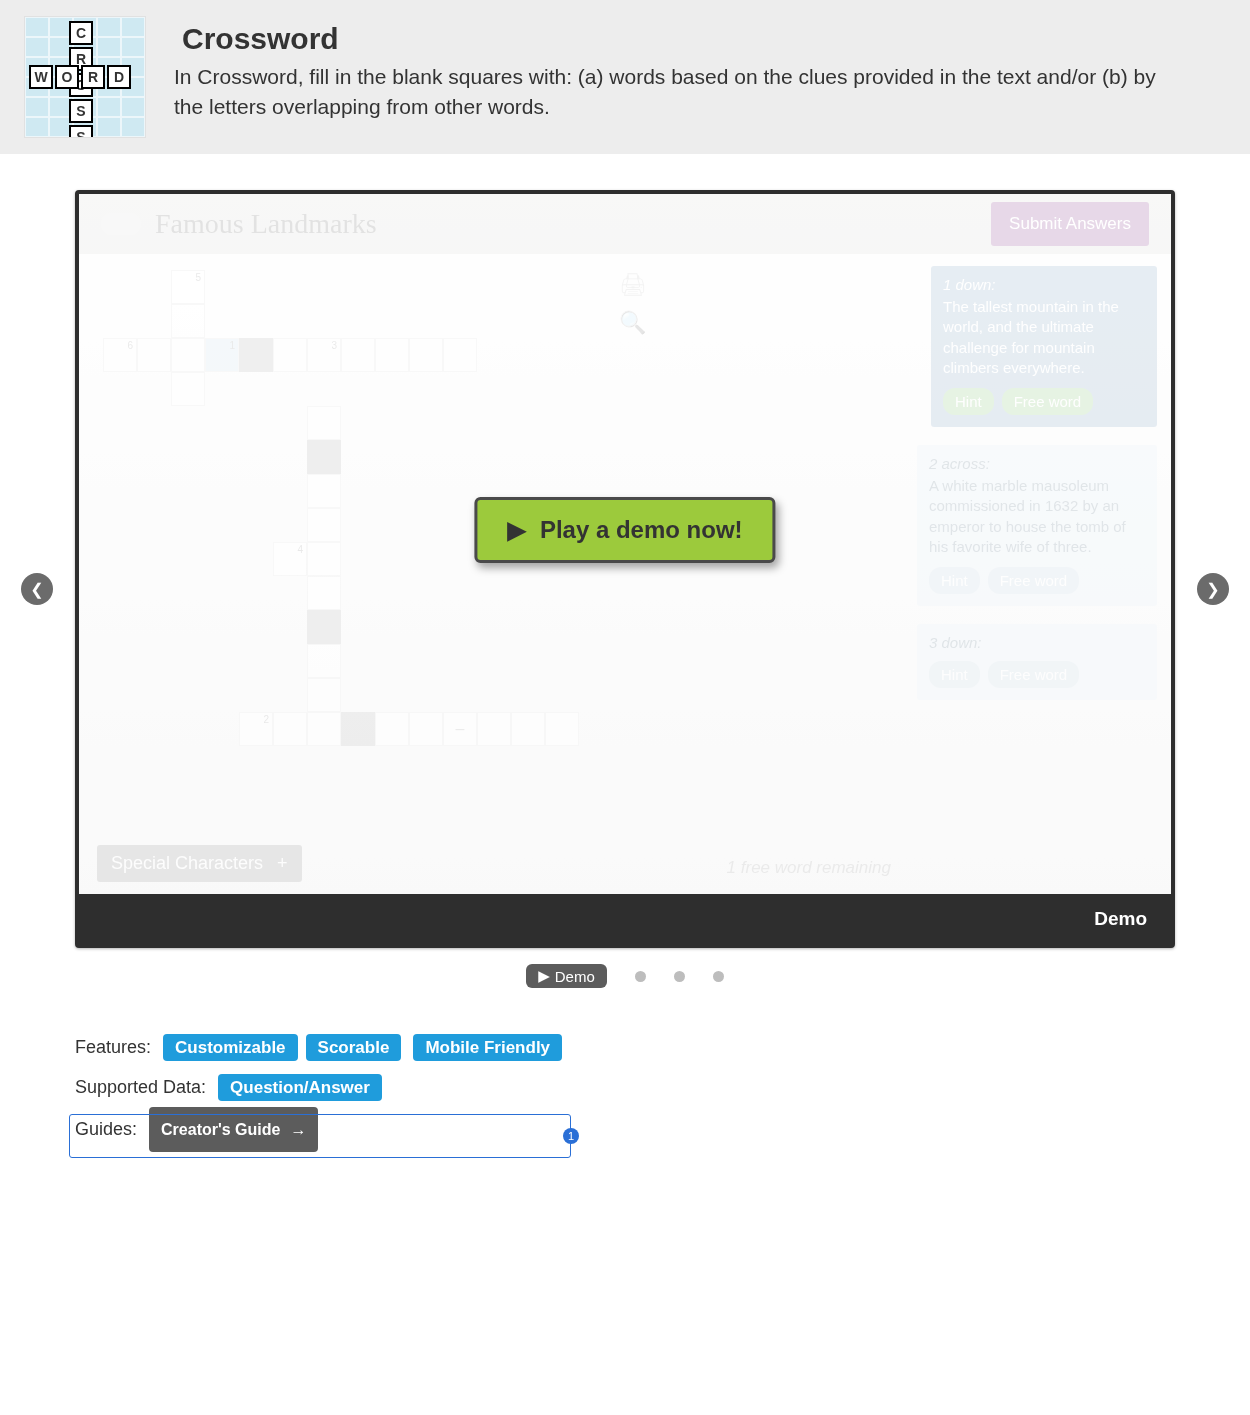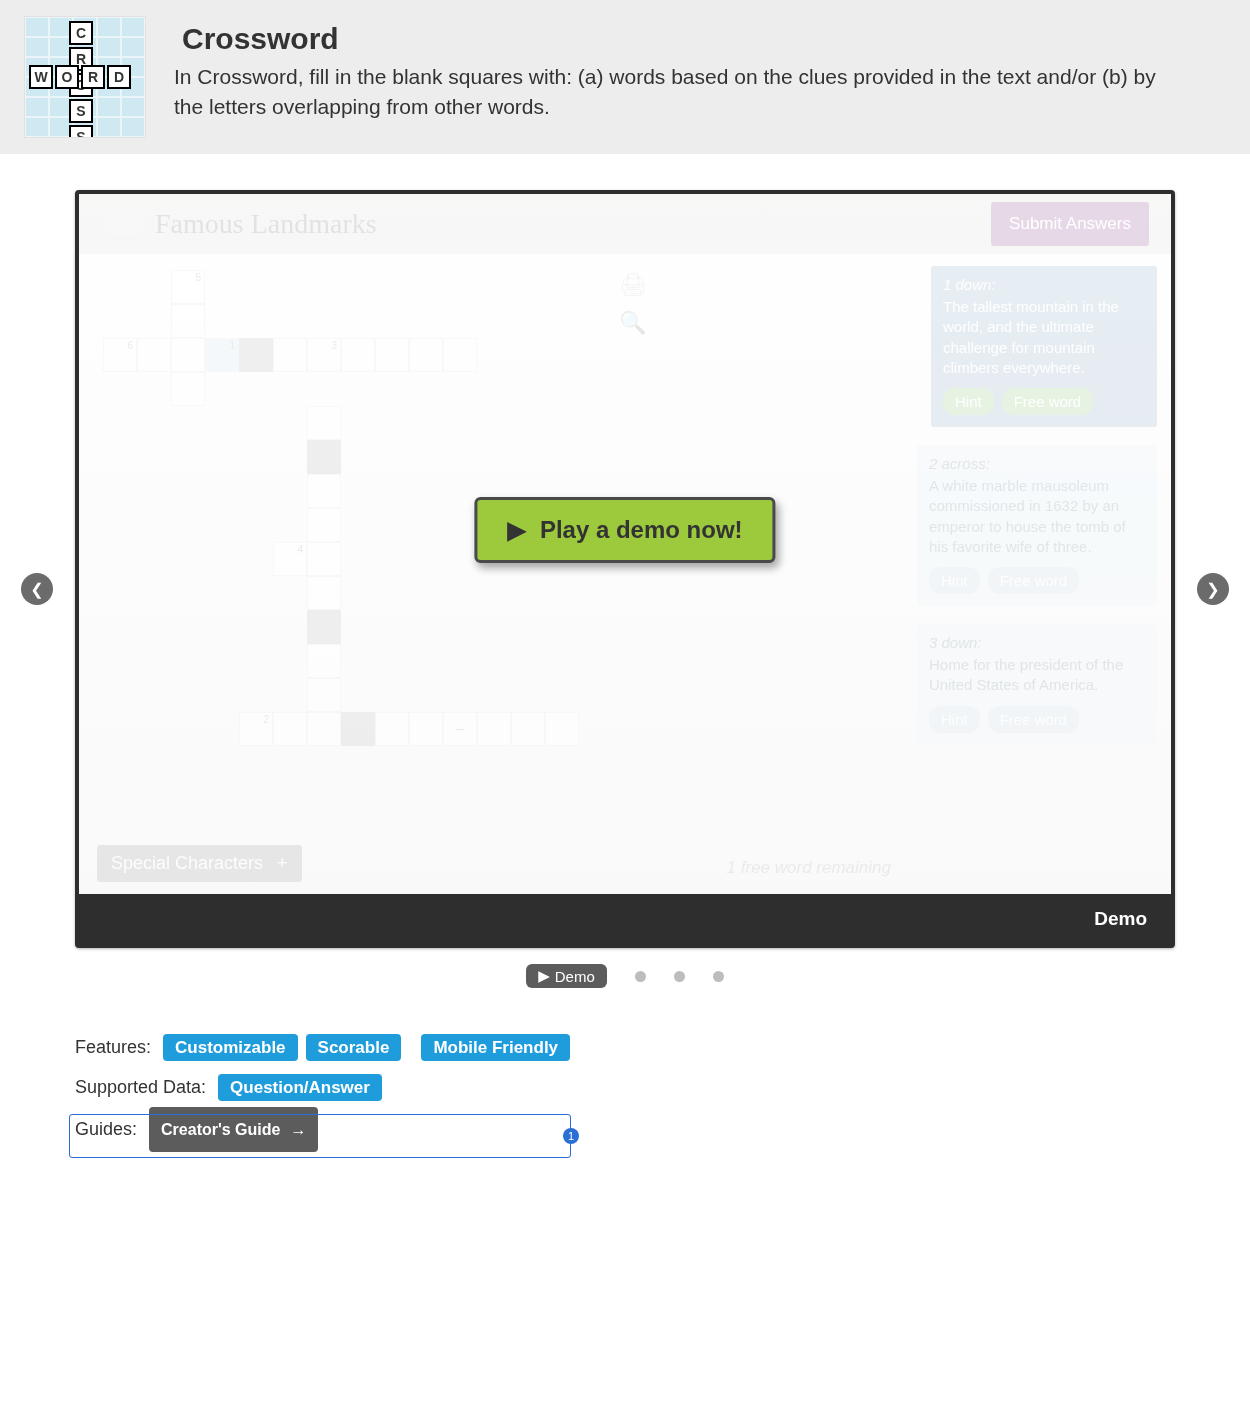--- a/index.html
+++ b/index.html
@@ -196,21 +196,20 @@
             <div class="clue-card">
               <div class="label">2 across:</div>
               <div class="text">A white marble mausoleum commissioned in 1632 by an emperor to house the tomb of his favorite wife of three.</div>
               <div class="clue-btns">
                 <span>Hint</span>
                 <span>Free word</span>
               </div>
             </div>
             <div class="clue-card">
               <div class="label">3 down:</div>
-              <div class="text">Home for the president of the United States of America.</div>
               <div class="clue-btns">
                 <span>Hint</span>
                 <span>Free word</span>
               </div>
             </div>
           </div>
       </div>
 
       <div class="wash"></div>
       <div class="play-now">
@@ -229,21 +228,21 @@
     <div class="dot"></div>
     <div class="dot"></div>
     <div class="dot"></div>
   </div>
 </div>
 
 <div class="lower">
   <div class="meta">
     <div class="row">
       <span>Features:</span>
-      <span id="feat-tags"><span class="tag" style="margin-right: 8px;">Customizable</span><span class="tag" style="margin-right: 20px;">Scorable</span><span class="tag" style="margin-right: 8px;">Mobile Friendly</span></span>
+      <span id="feat-tags"><span class="tag" style="margin-right: 8px;">Customizable</span><span class="tag" style="margin-right: 12px;">Scorable</span><span class="tag" style="margin-right: 8px;">Mobile Friendly</span></span>
     </div>
     <div class="row">
       <span>Supported Data:</span>
       <span id="data-tags"><span class="tag">Question/Answer</span></span>
     </div>
     <div class="row" style="position:relative;">
       <span>Guides:</span>
       <span id="guide-tags">
           <span class="guide-chip" style="margin-right: 8px;">Creator's Guide <span>→</span></span>
         </span>

